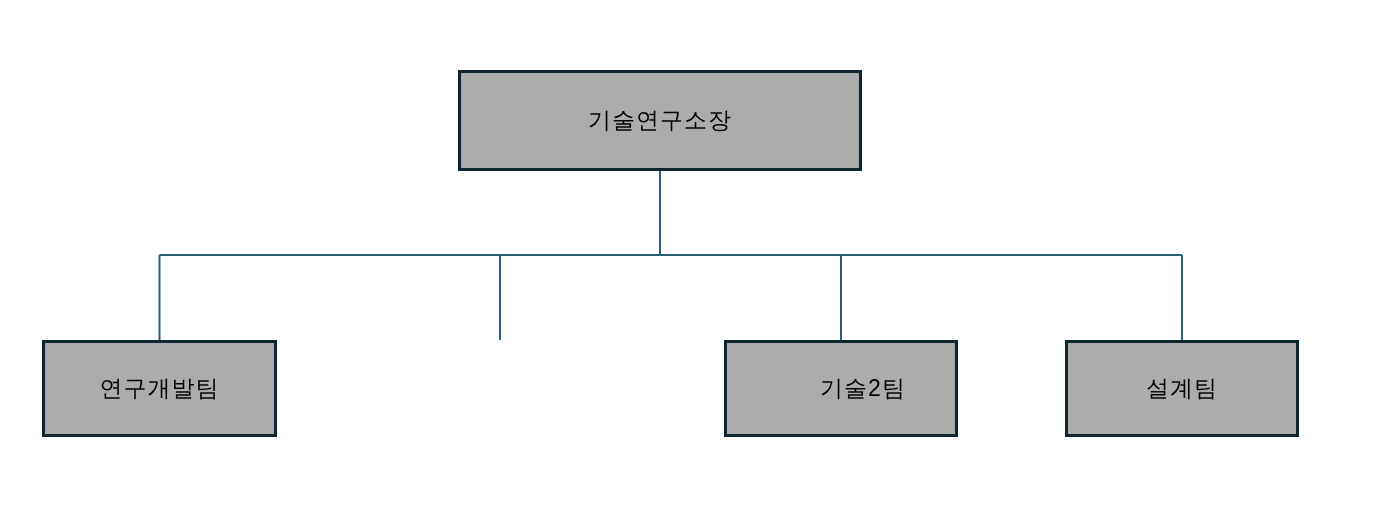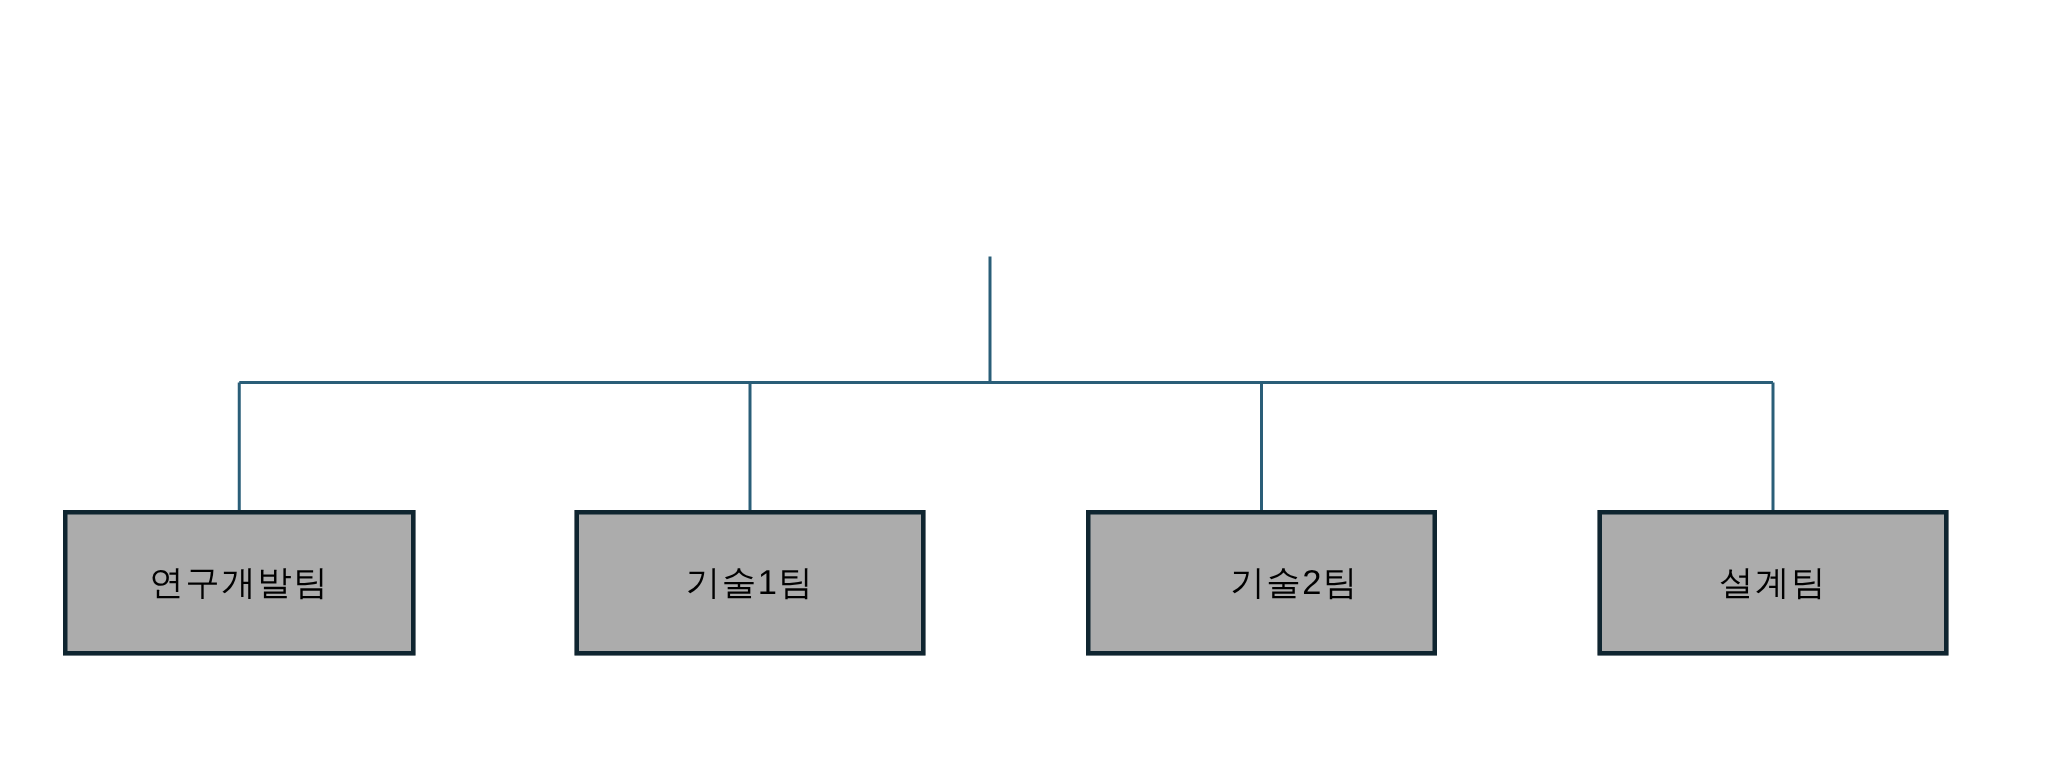--- a/index.html
+++ b/index.html
@@ -73,28 +73,28 @@
 
   <svg class="connectors" viewBox="0 0 1377 508" xmlns="http://www.w3.org/2000/svg" aria-hidden="true">
     <path d="M660 171 L660 255"></path>
     <path d="M159.5 255 L1182 255"></path>
     <path d="M159.5 255 L159.5 340"></path>
     <path d="M500 255 L500 340"></path>
     <path d="M841 255 L841 340"></path>
     <path d="M1182 255 L1182 340"></path>
   </svg>
 
+  <div class="node node-root">
+    <span>기술연구소장</span>
+  </div>
 
   <div class="node node-child node-child-1">
     <span>연구개발팀</span>
   </div>
 
-  <div class="node node-child node-child-2">
-    <span>기술1팀</span>
-  </div>
 
   <div class="node node-child node-child-3">
     <span>기술2팀</span>
   </div>
 
   <div class="node node-child node-child-4">
     <span>설계팀</span>
   </div>
 
 </div>

